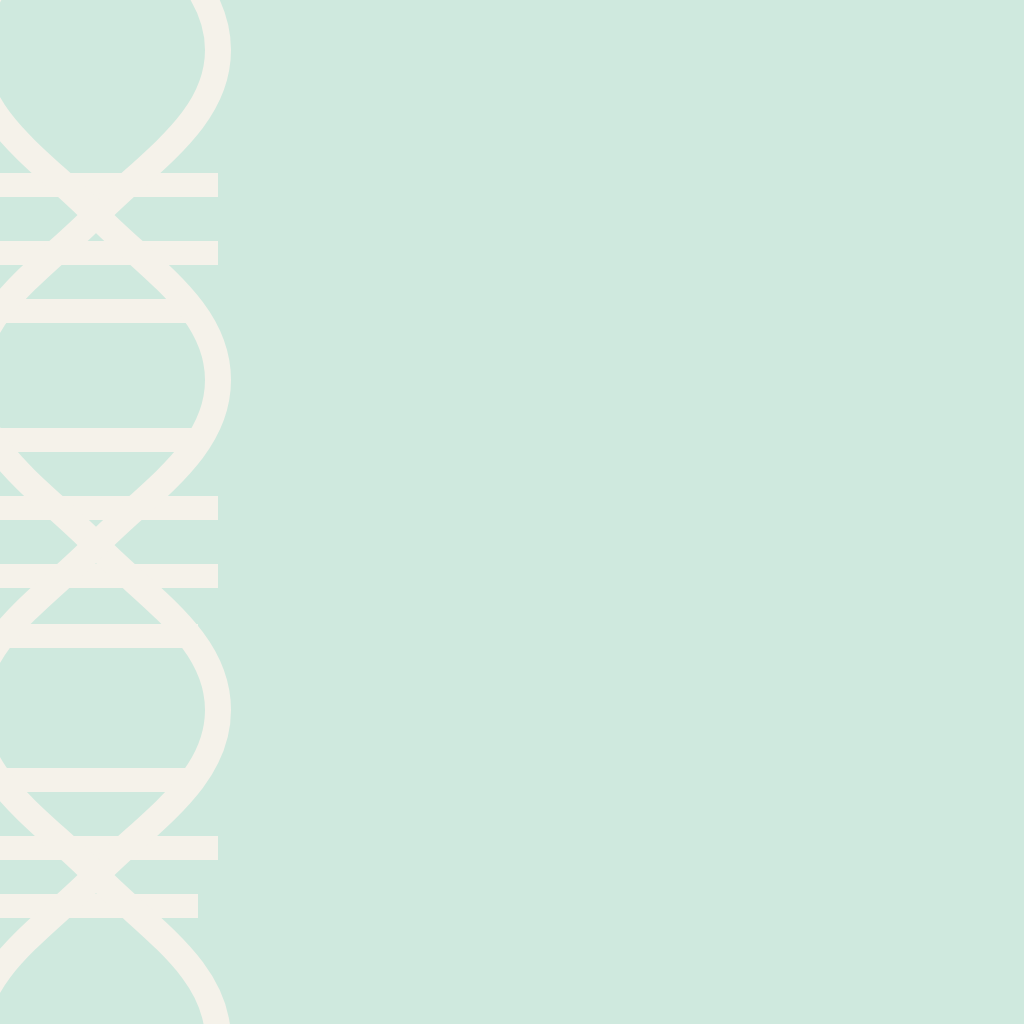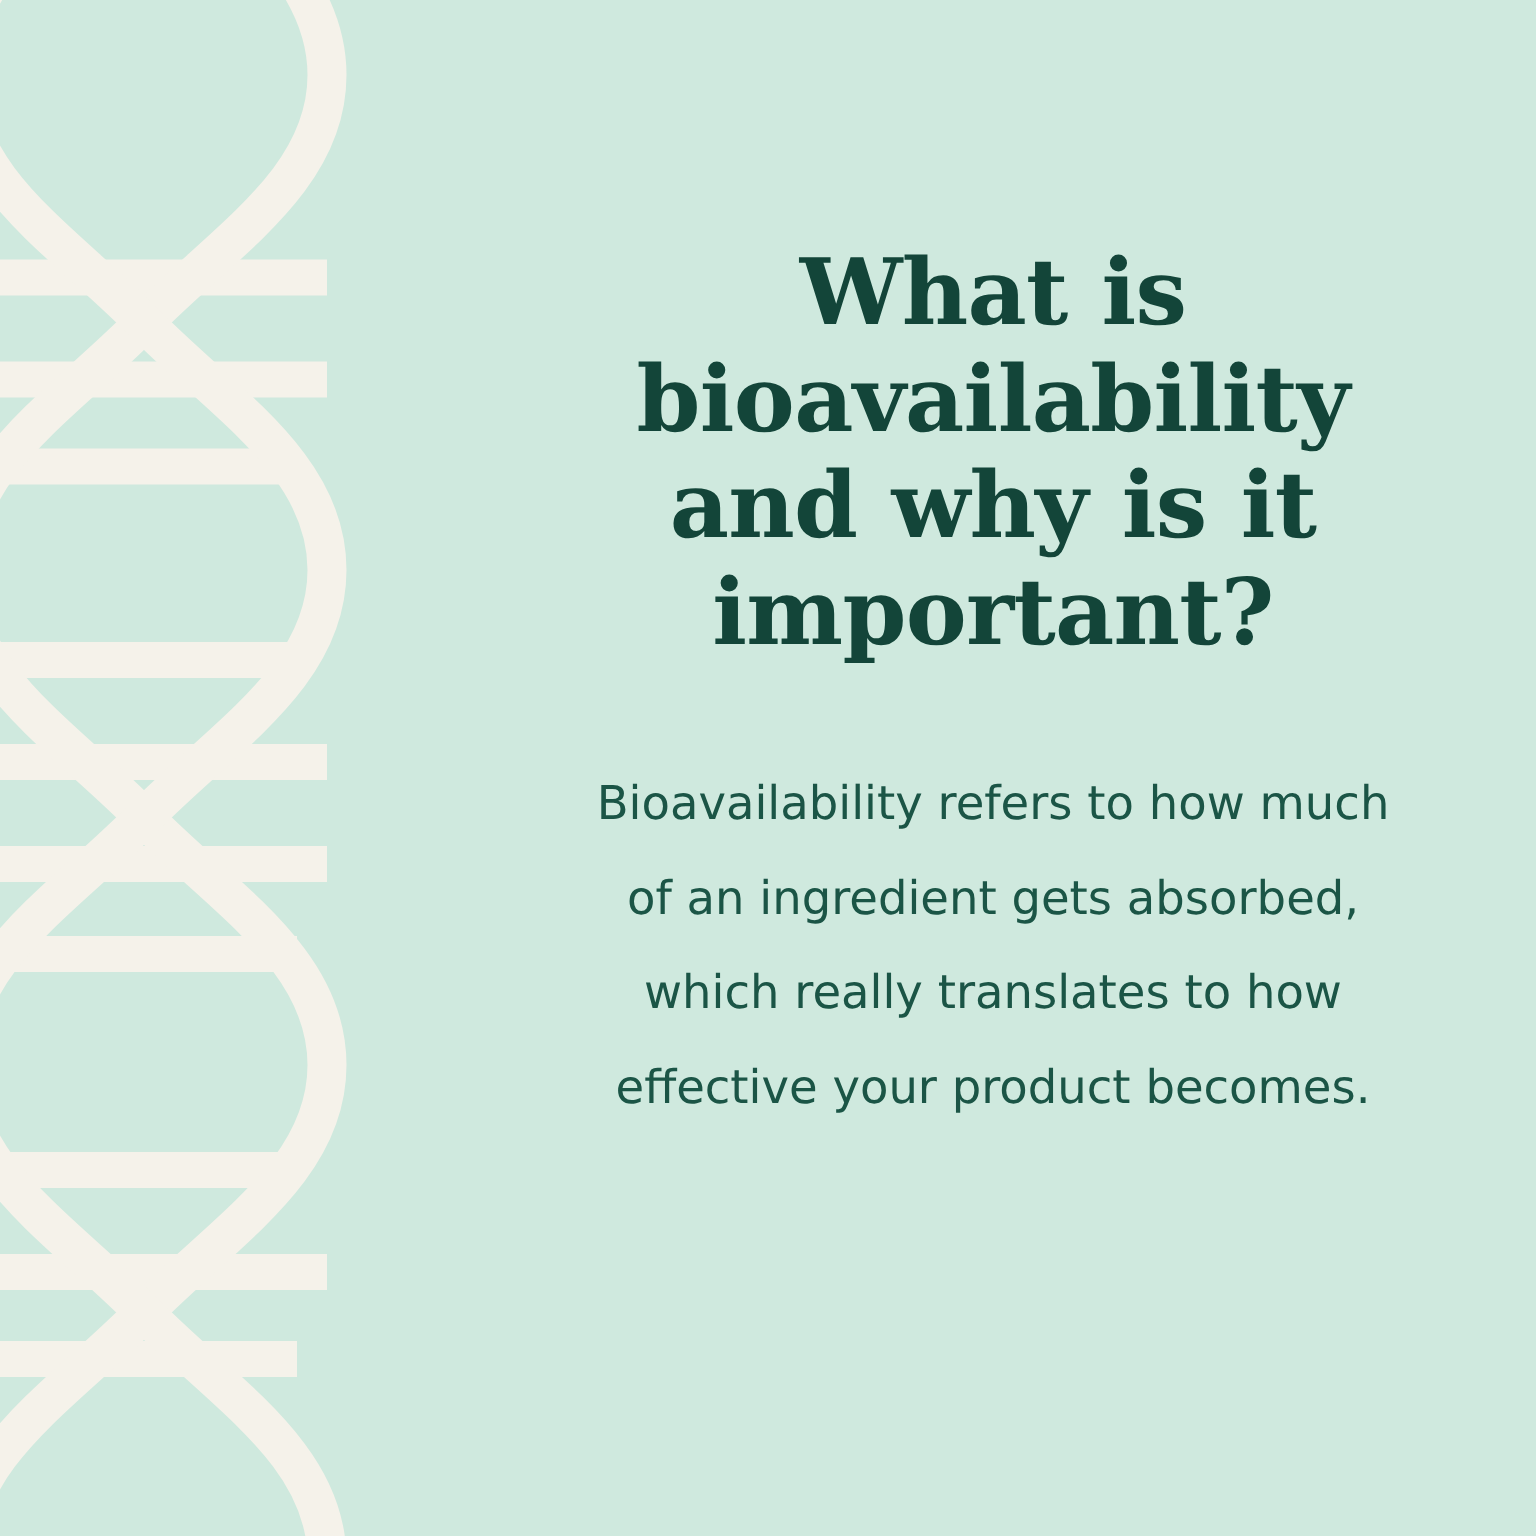--- a/index.html
+++ b/index.html
@@ -118,19 +118,17 @@
         C 42 600, -26 640, -26 710
         C -26 780, 42 820, 96 875
         C 150 930, 218 970, 218 1040
         C 218 1110, 150 1150, 96 1205
       "></path>
     </g>
   </svg>
 
   <div id="text-column">
 
-    <h1 id="heading" style="color: rgb(19, 69, 57);">What is bioavailability and why is it important?</h1>
 
-    <p id="body-copy" style="color: rgb(27, 85, 70);">Bioavailability refers to how much of an ingredient gets absorbed, which really translates to how effective your product becomes.</p>
 
   </div>
 
 </div>
 
 </body></html>

